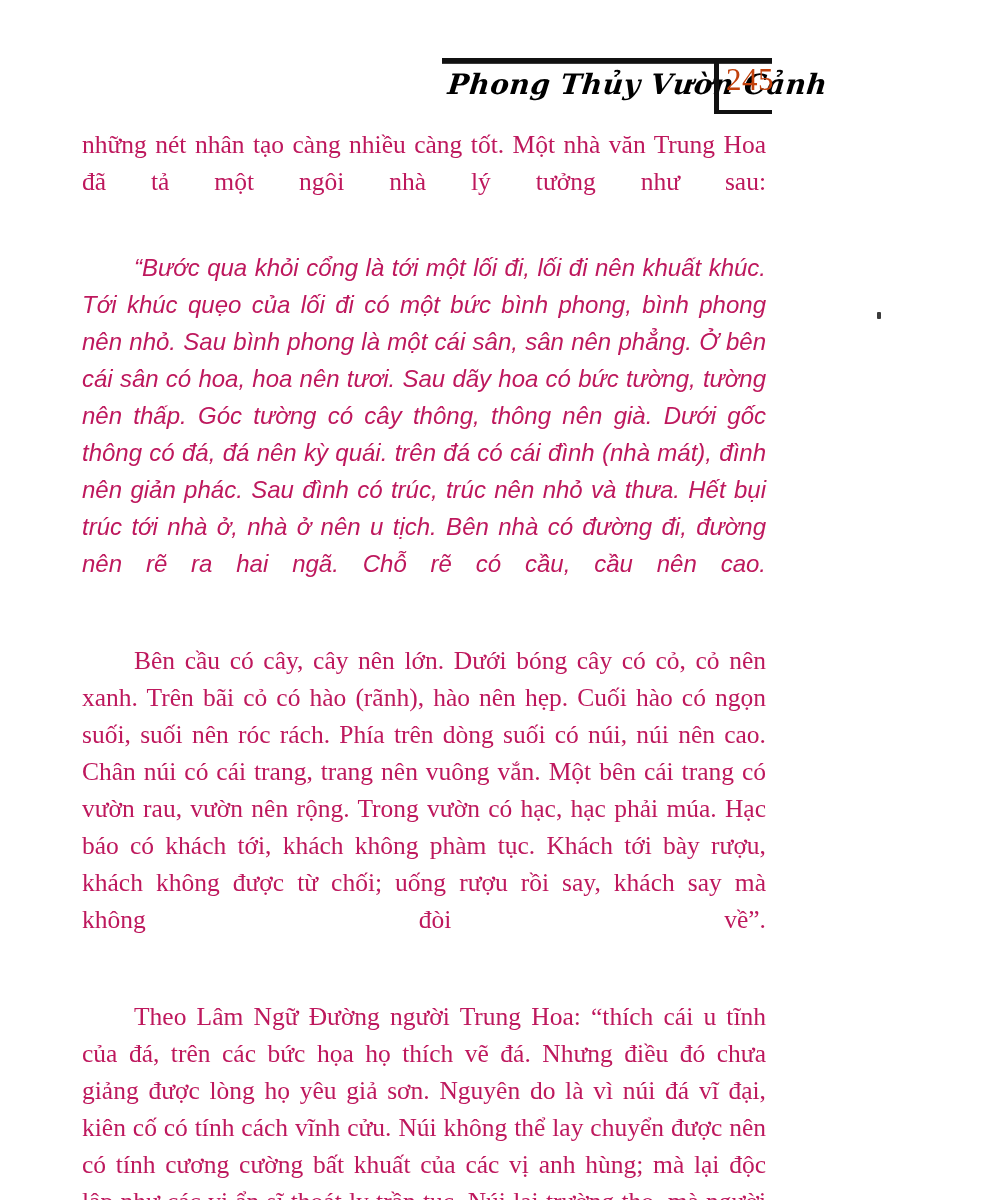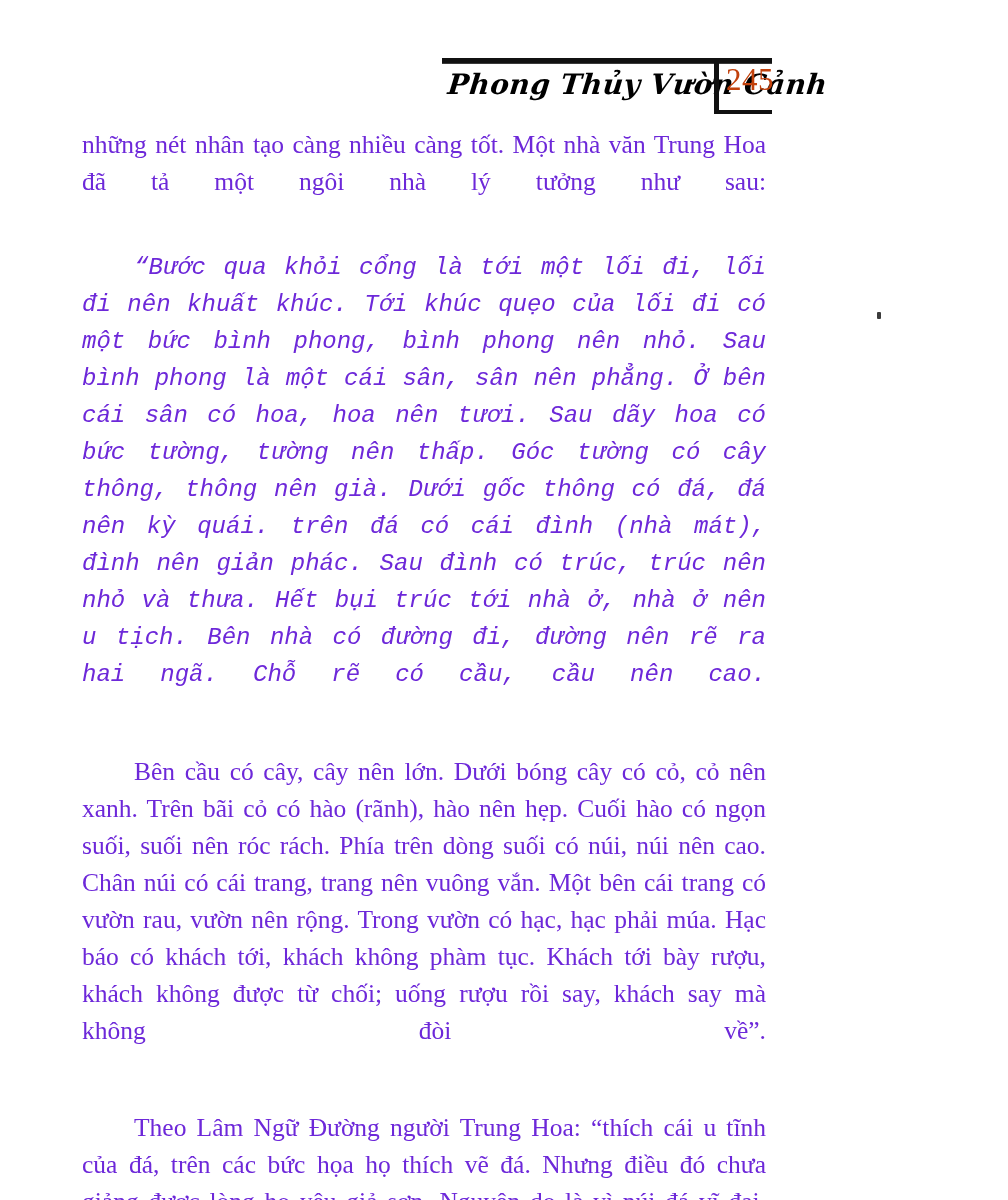--- a/index.html
+++ b/index.html
@@ -95,30 +95,30 @@
     width: 684px;
   }
 
   p.para {
     margin: 0;
     font-size: 25.5px;
     line-height: 37px;
     text-align: justify;
     text-justify: inter-word;
     word-spacing: 0.5px;
-    color: #6d28d9;
+    color: #be185d;
   }
 
   p.para.indent {
     text-indent: 52px;
   }
 
   p.para.quote {
     font-style: italic;
-    font-family: Liberation Mono, monospace;
+    font-family: Liberation Sans, sans-serif;
     font-size: 24px;
     line-height: 37px;
     margin-top: 12px;
     margin-bottom: 12px;
   }
 
   p.para.gap {
     margin-top: 23px;
   }
 

